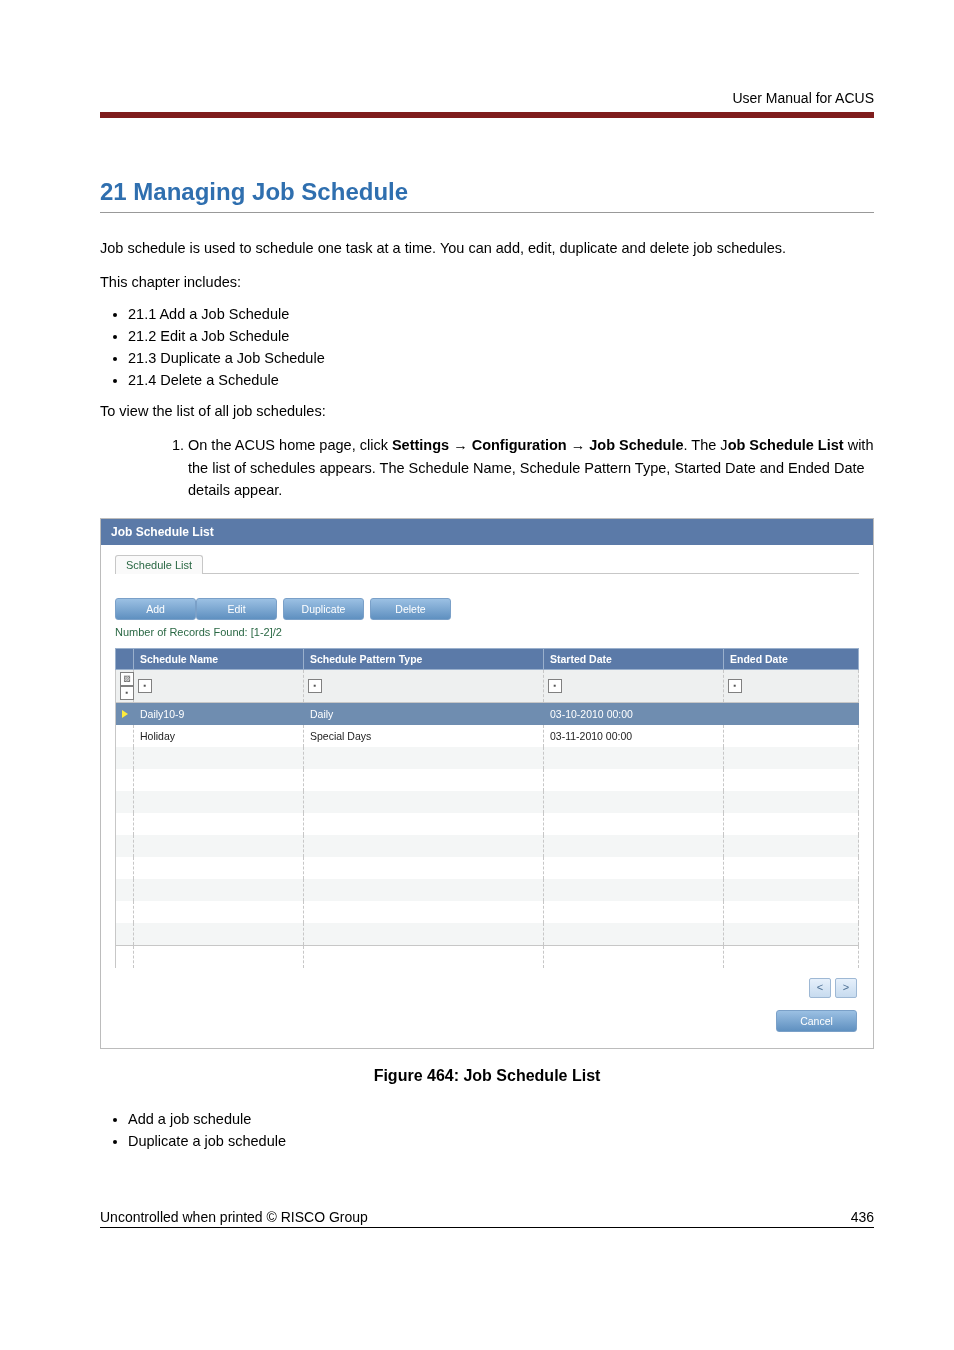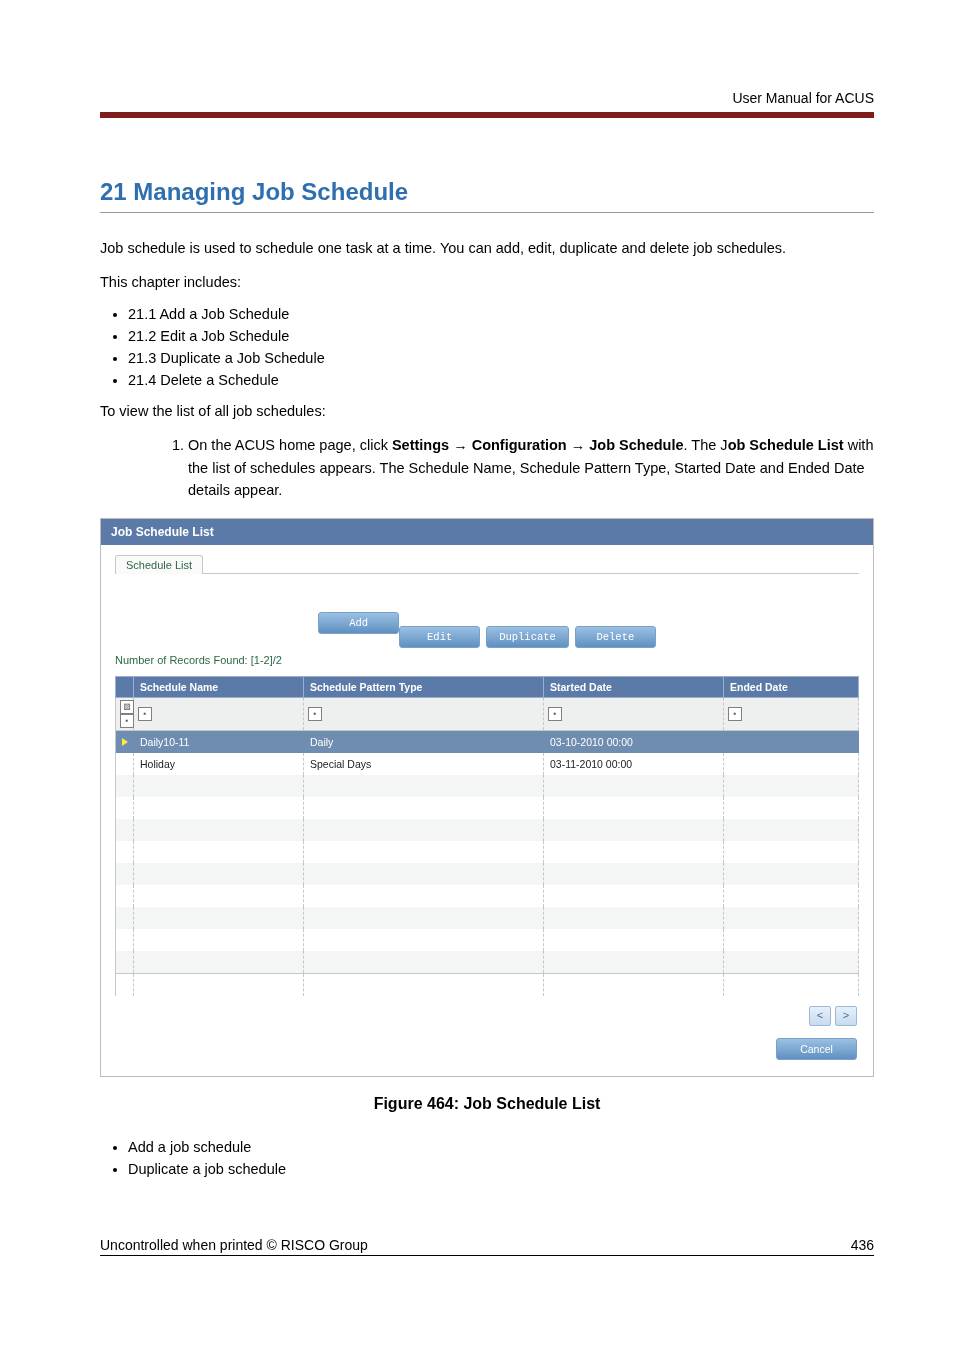--- a/index.html
+++ b/index.html
@@ -59,26 +59,25 @@
     border: 1px solid #c7c7c7;
     border-bottom: none;
     border-radius: 3px 3px 0 0;
     background: #fafafa;
     margin-bottom: -1px;
   }
   .tab-underline { border-top: 1px solid #c7c7c7; margin-bottom: 24px; }
 
   .btn-row {
     display: flex;
-    justify-content: center;
+    justify-content: flex-start;
     align-items: center;
     margin-bottom: 4px;
-    font-family: Liberation Mono, monospace;
-  }
-  .btn-row .right-group { display: flex; gap: 6px; margin-top: 28px; }
+  }
+  .btn-row .right-group { display: flex; gap: 6px; }
   .btn {
     display: inline-block;
     min-width: 55px;
     text-align: center;
     font-size: 10.5px;
     color: #fff;
     padding: 4px 12px;
     border: 1px solid #7aa0c8;
     border-radius: 3px;
     background: linear-gradient(#9bc0e3, #5f90c0);
@@ -239,21 +238,21 @@
         </tr>
         <tr class="filter-row">
           <td class="row-marker-cell"><span class="filter-glyph">▨</span><span class="filter-glyph">▪</span></td>
           <td><span class="filter-glyph">▪</span></td>
           <td><span class="filter-glyph">▪</span></td>
           <td><span class="filter-glyph">▪</span></td>
           <td><span class="filter-glyph">▪</span></td>
         </tr>
         <tr class="selected">
           <td class="row-marker-cell"><span class="row-marker"></span></td>
-          <td>Daily10-11</td>
+          <td>Daily10-9</td>
           <td>Daily</td>
           <td>03-10-2010 00:00</td>
           <td></td>
         </tr>
         <tr>
           <td class="row-marker-cell"></td>
           <td>Holiday</td>
           <td>Special Days</td>
           <td>03-11-2010 00:00</td>
           <td></td>

